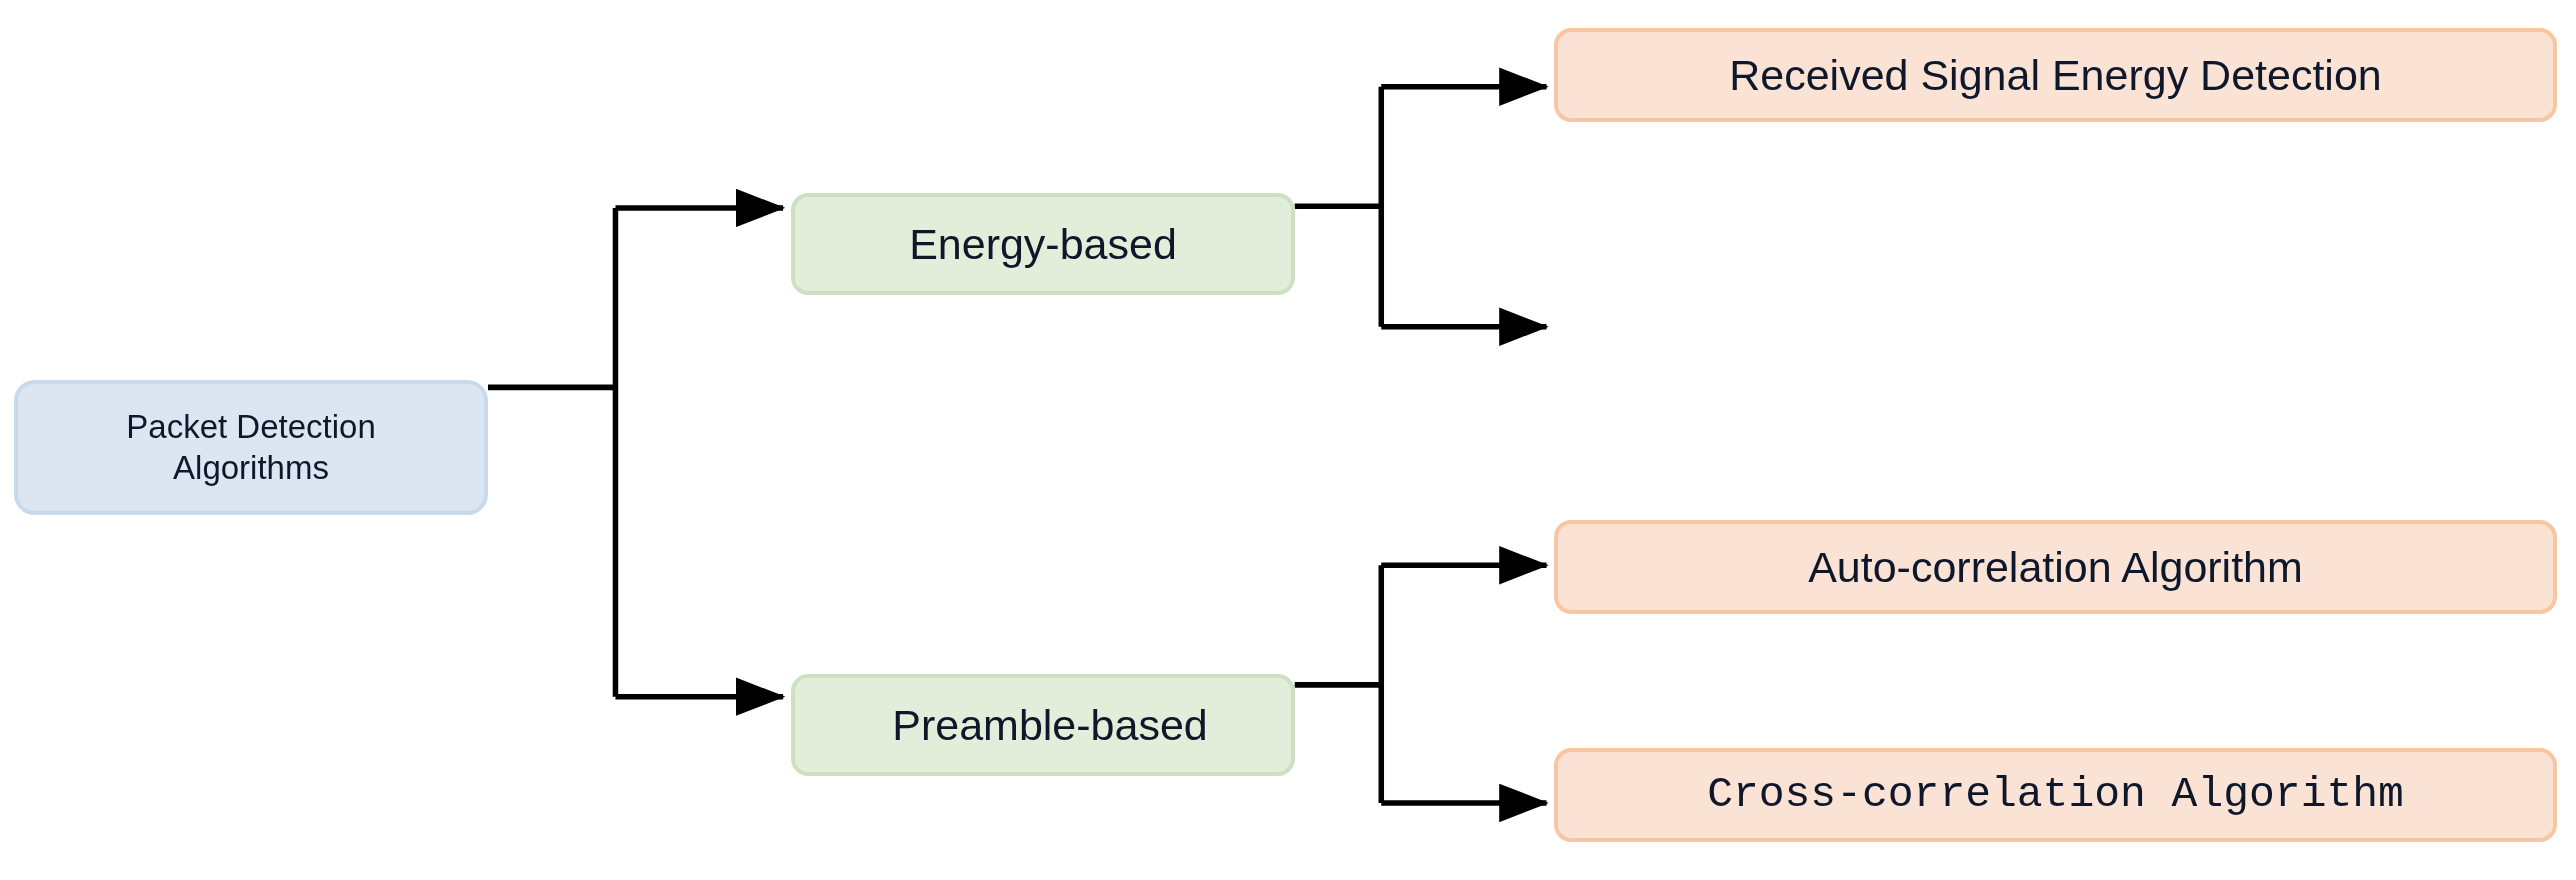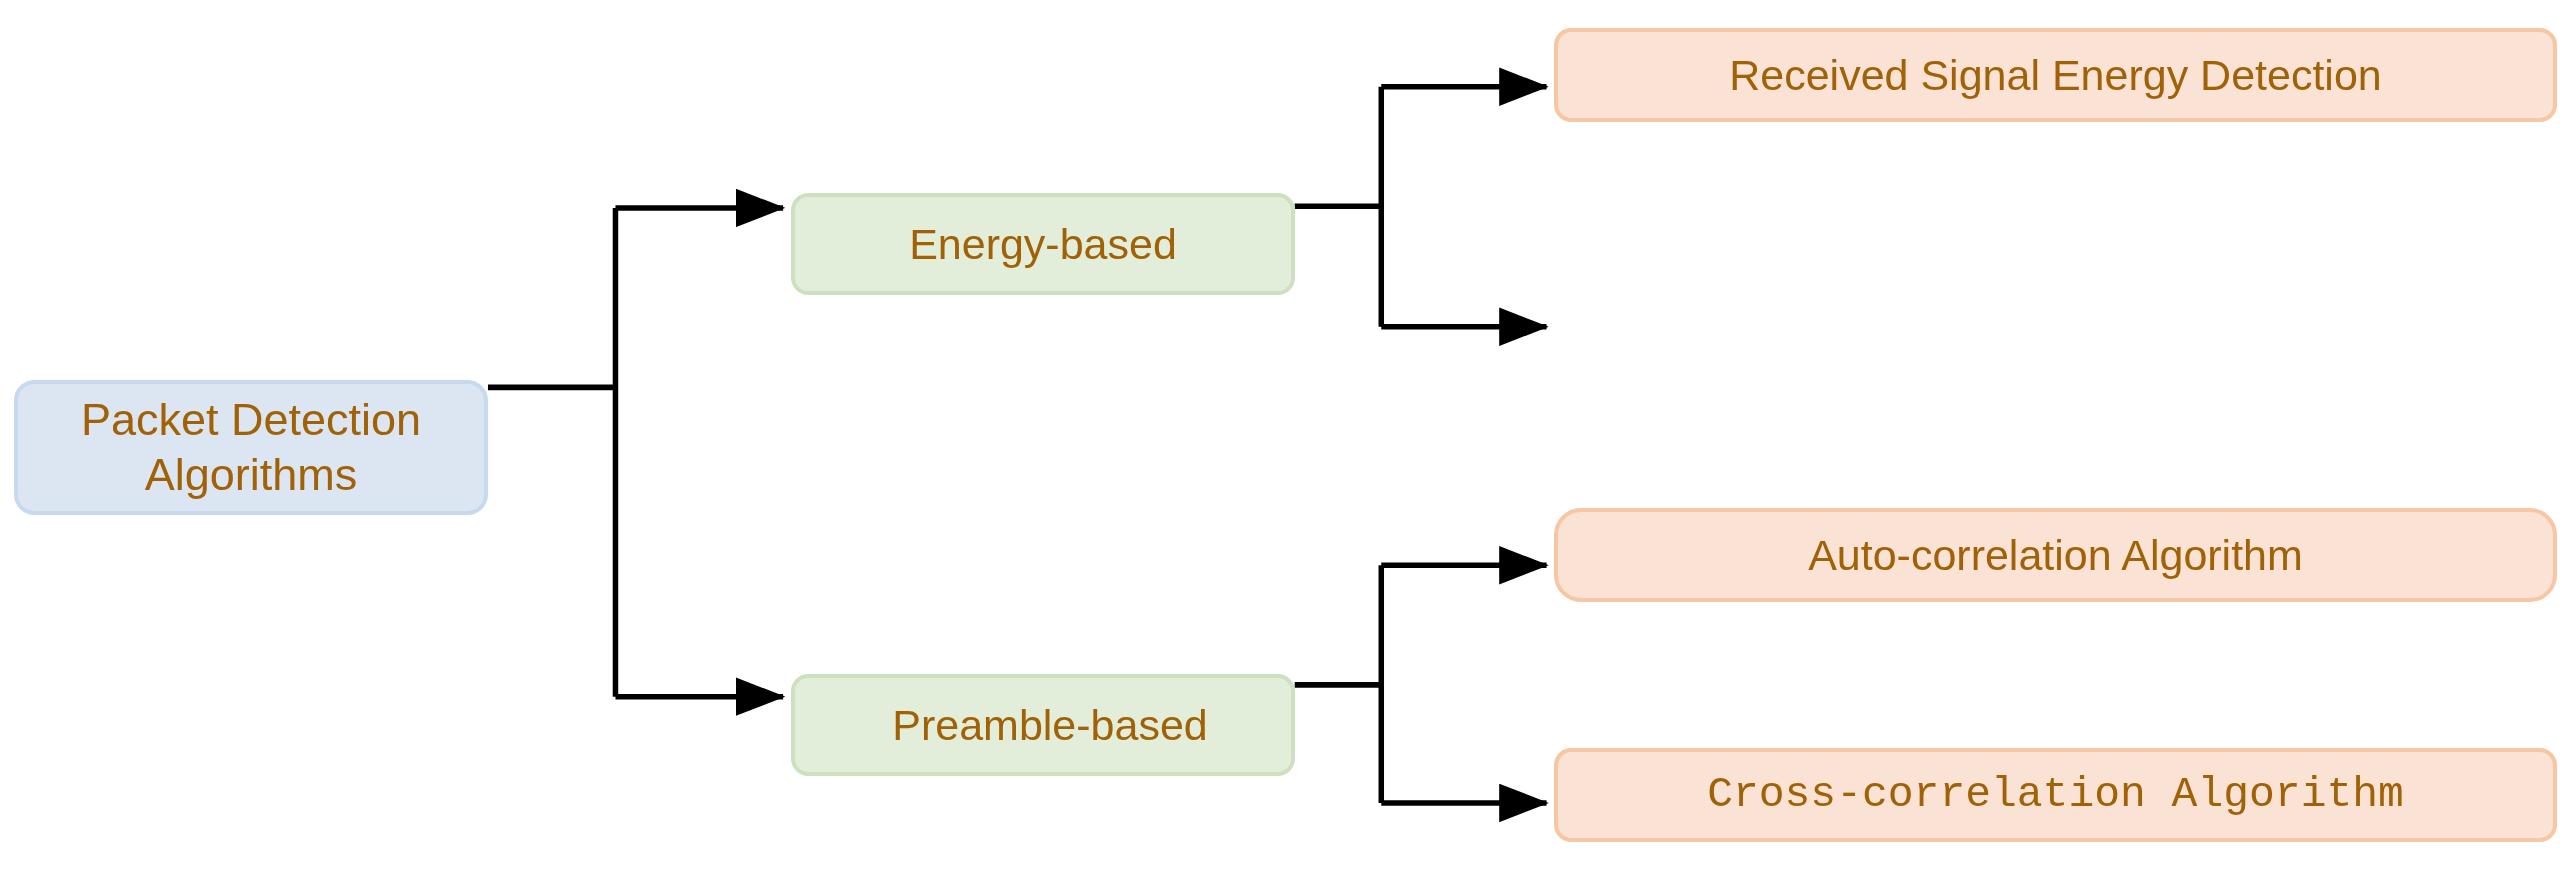--- a/index.html
+++ b/index.html
@@ -29,38 +29,38 @@
   .node {
     position: absolute;
     box-sizing: border-box;
     display: flex;
     align-items: center;
     justify-content: center;
     text-align: center;
     border-style: solid;
     border-width: 4.7px;
     border-radius: 20.5px;
-    color: #a16207;
+    color: #0f172a;
     line-height: 1.22;
     padding: 3.1px 14px;
   }
   .node-label {
     display: block;
     width: 100%;
     white-space: pre-line;
   }
   
   .node-root {
     left: 14px;
     top: 380px;
     width: 474px;
     height: 135px;
     background: #dce6f2;
     border-color: #c6d9ed;
-    font-size: 45px;
+    font-size: 33px;
   }
   
   .node-green {
     left: 791px;
     width: 504px;
     height: 102px;
     background: #e2eeda;
     border-color: #cde1c0;
     border-radius: 17.3px;
     font-size: 43px;
@@ -73,21 +73,21 @@
     left: 1554px;
     width: 1003px;
     height: 94px;
     background: #fae2d5;
     border-color: #f7c6a3;
     border-radius: 17.3px;
     font-size: 43px;
   }
   .node-orange.pos-rsed  { top: 28px;  }
   .node-orange.pos-dswpd { top: 267px; }
-  .node-orange.pos-auto  { top: 508px; border-radius: 27px; }
+  .node-orange.pos-auto  { top: 520px; }
   .node-orange.pos-cross { top: 748px; font-family: Liberation Mono, monospace; }
 </style>
 </head>
 <body>
 
 <div id="diagram-canvas">
 
   <svg id="connectors-layer" viewBox="0 0 3273 1119" width="2576" height="881" xmlns="http://www.w3.org/2000/svg" aria-hidden="true">
     <defs>
       <marker id="arrowhead" markerWidth="9" markerHeight="7" refX="8.6" refY="3.5" orient="auto" markerUnits="strokeWidth">

